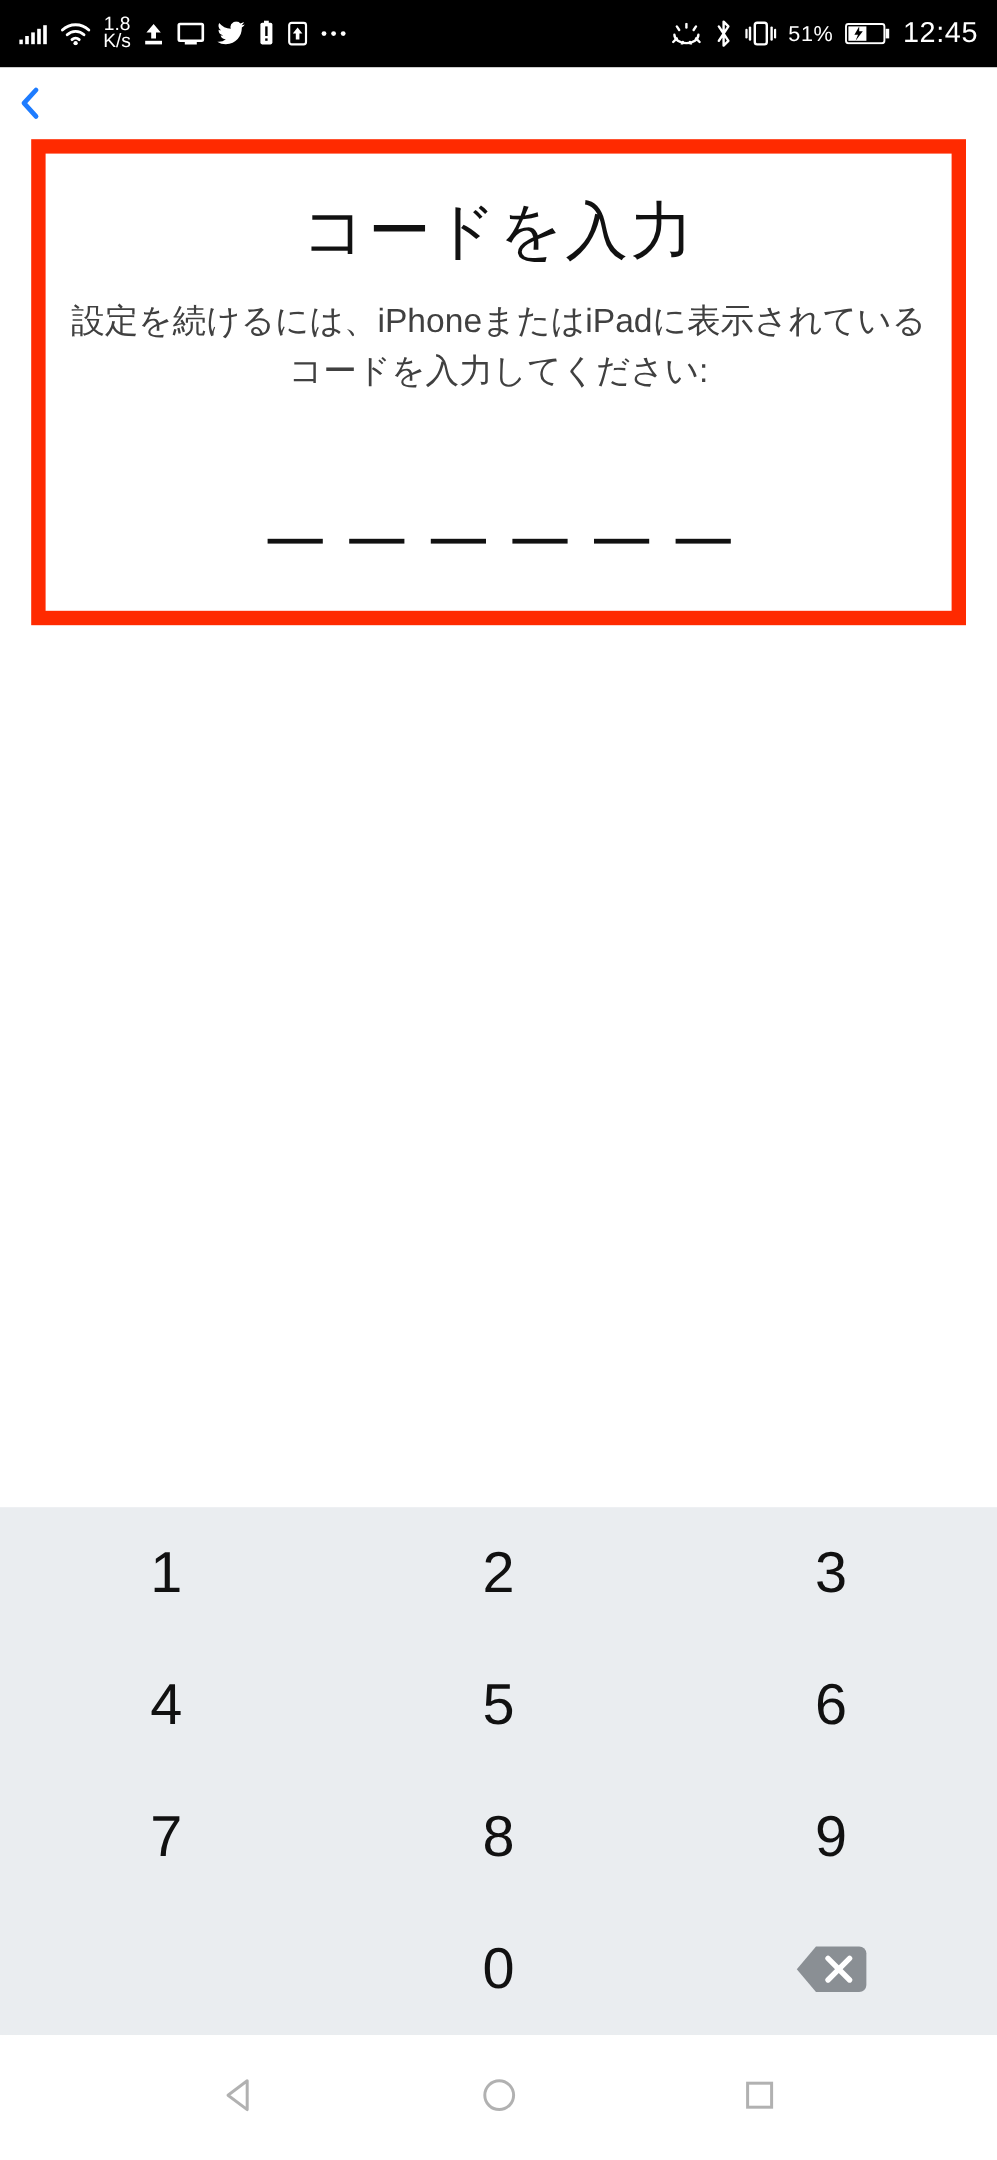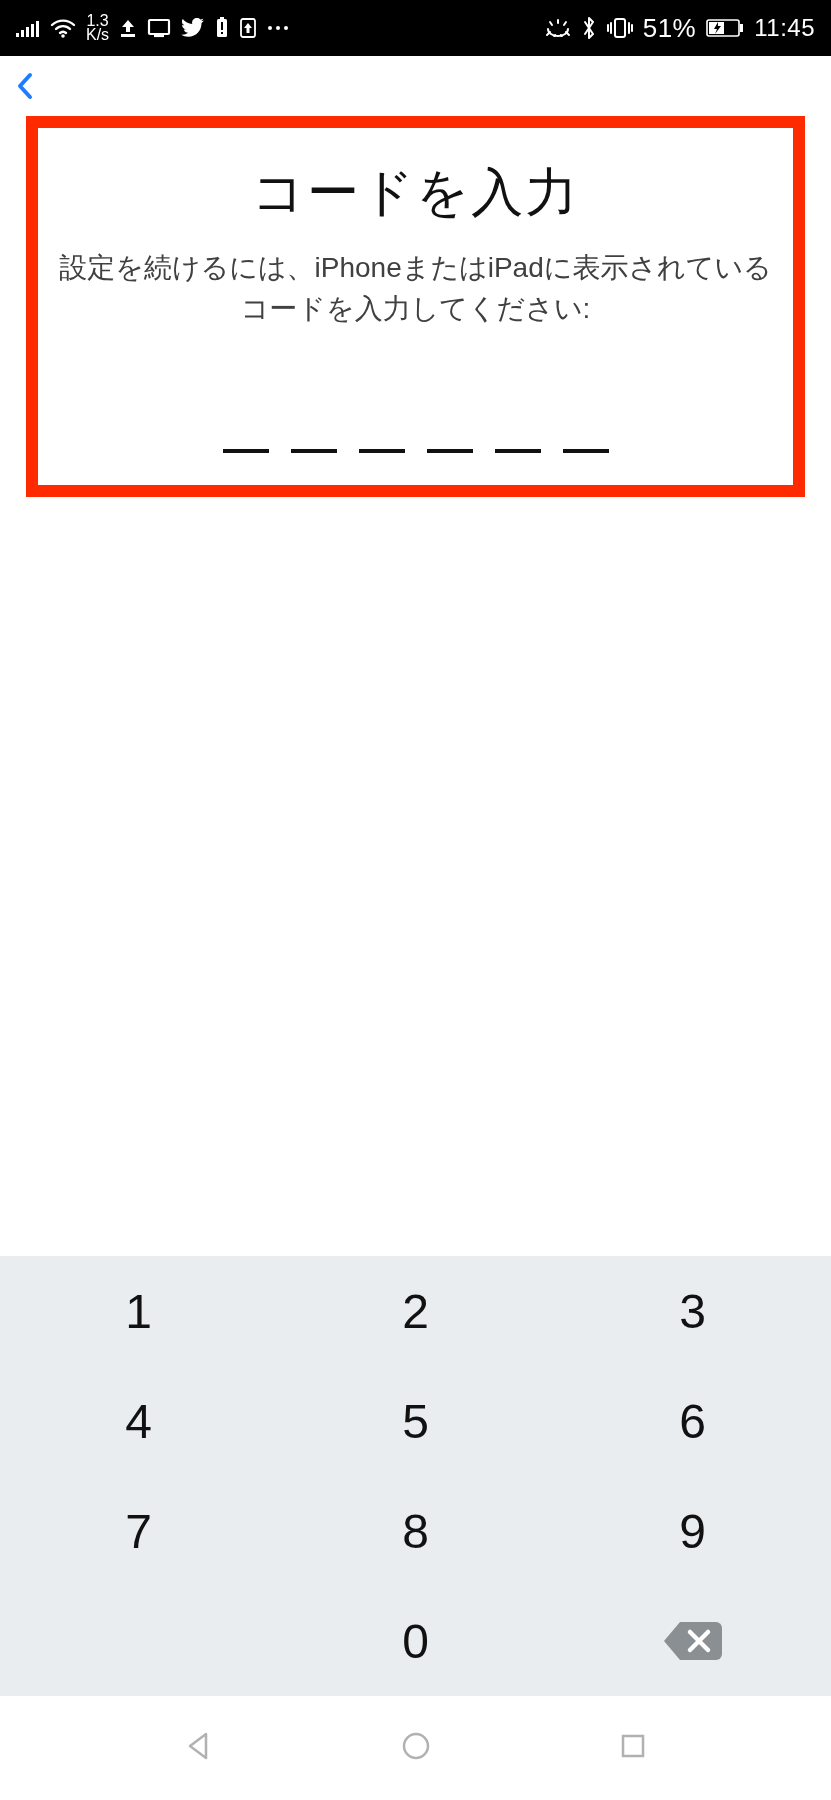--- a/index.html
+++ b/index.html
@@ -35,38 +35,38 @@
     line-height: 0.9;
     font-size: 16px;
     align-items: center;
   }
   .ico { display: inline-flex; align-items: center; }
   .status-right .batt-wrap {
     display: flex;
     align-items: center;
     gap: 3px;
   }
-  .pct { font-size: 26px; letter-spacing: 0.5px;}
+  .pct { font-size: 18px; letter-spacing: 0.5px;}
   .clk { font-size: 24px; letter-spacing: 0.5px; }
 
   
   .nav-back {
     width: 100%;
     height: 60px;
     display: flex;
     align-items: center;
     padding-left: 6px;
   }
   .nav-back svg { display:block; }
 
   
   .code-panel {
     margin: 0 26px;
     border: 12px solid #ff2a00;
-    padding: 30px 18px 32px 18px;
+    padding: 30px 18px 56px 18px;
     text-align: center;
   }
   .code-title {
     font-size: 52px;
     font-weight: 400;
     letter-spacing: 2px;
     color: #111;
     margin-bottom: 20px;
   }
   .code-sub {
@@ -142,21 +142,21 @@
       <svg width="26" height="20" viewBox="0 0 26 20">
           <g stroke="#fff" stroke-width="2.4" fill="none" stroke-linecap="round">
             <path d="M2 7 A16 16 0 0 1 24 7"></path>
             <path d="M6 11 A10 10 0 0 1 20 11"></path>
             <path d="M10 15 A4.5 4.5 0 0 1 16 15"></path>
           </g>
           <circle cx="13" cy="18" r="1.8" fill="#fff"></circle>
         </svg>
     </span>
     <span class="speed">
-      <span>1.3</span>
+      <span>1.8</span>
       <span>K/s</span>
     </span>
     <span class="ico">
       <svg width="18" height="20" viewBox="0 0 18 20">
           <g fill="#fff">
             <rect x="2" y="16" width="14" height="3"></rect>
             <path d="M9 2 L15 9 L11 9 L11 14 L7 14 L7 9 L3 9 Z"></path>
           </g>
         </svg>
     </span>
@@ -229,21 +229,21 @@
     </span>
     <span class="pct">51%</span>
     <span class="batt-wrap">
       <svg width="38" height="18" viewBox="0 0 38 18">
           <rect x="1" y="1" width="32" height="16" rx="2" fill="none" stroke="#fff" stroke-width="1.6"></rect>
           <rect x="3" y="3" width="15" height="12" fill="#fff"></rect>
           <rect x="34" y="5" width="3" height="8" fill="#fff"></rect>
           <path d="M12 3 L8 10 L11 10 L9 15 L15 7 L12 7 Z" fill="#000"></path>
         </svg>
     </span>
-    <span class="clk">11:45</span>
+    <span class="clk">12:45</span>
   </div>
 </div>
 
 <div class="nav-back">
   <span>
     <svg width="38" height="38" viewBox="0 0 38 38">
       <polyline points="24,8 14,19 24,30" fill="none" stroke="#1e7cff" stroke-width="4" stroke-linecap="round" stroke-linejoin="round"></polyline>
     </svg>
   </span>
 </div>

